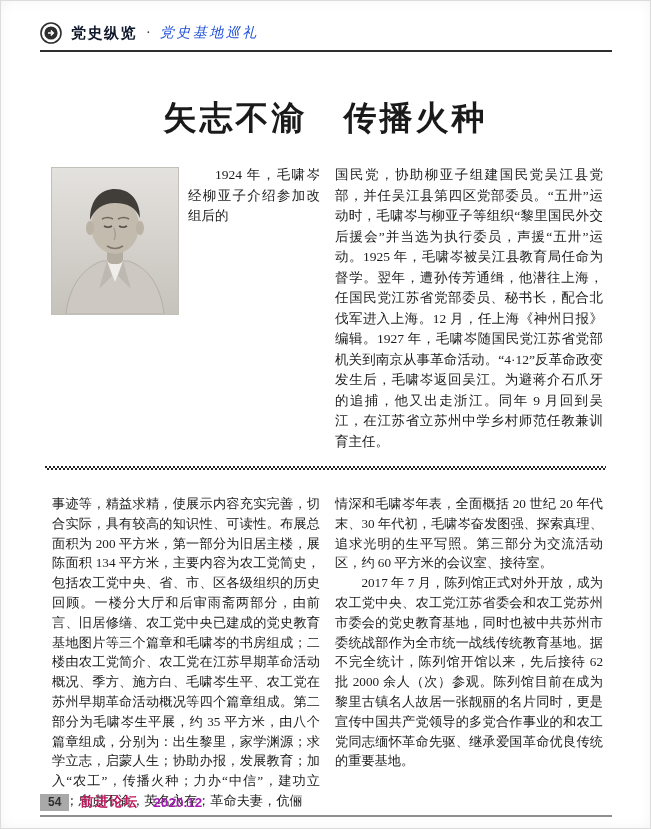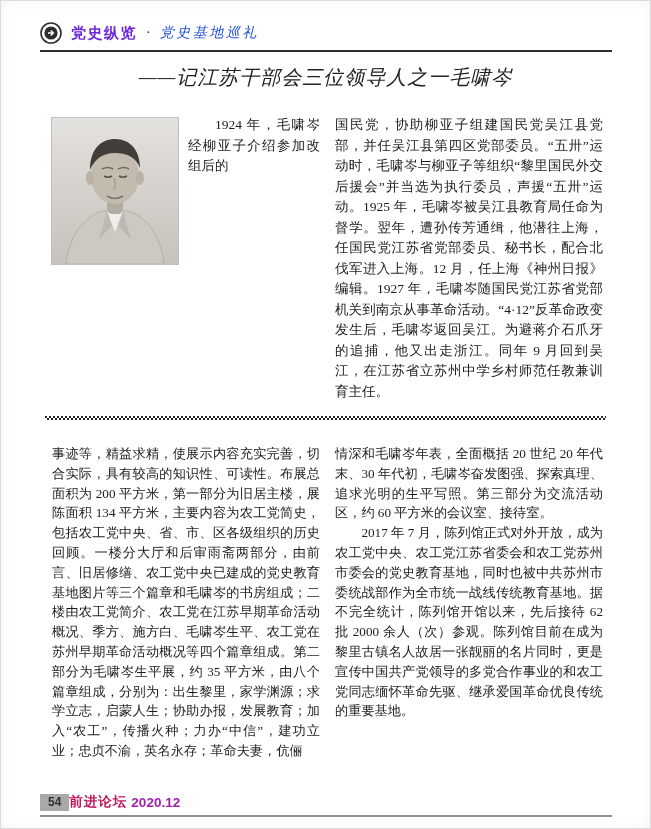--- a/index.html
+++ b/index.html
@@ -7,21 +7,21 @@
     width:651px;height:829px;background:#ffffff;position:relative;
     box-sizing:border-box;overflow:hidden;
     box-shadow:inset 0 0 0 1px #dcdcdc, inset 0 0 14px rgba(0,0,0,.05);
     font-family:"Liberation Serif","DejaVu Serif",serif;color:#1c1c1c;
   }
   
   .header{
     margin:22px 39px 0 40px;display:flex;align-items:center;gap:9px;
     padding-bottom:6px;border-bottom:2px solid #2e2e2e;
   }
-  .header .brand{font-family:"Liberation Sans","DejaVu Sans",sans-serif;font-weight:bold;font-size:15px;letter-spacing:1.5px;color:#6d28d9;}
+  .header .brand{font-family:"Liberation Sans","DejaVu Sans",sans-serif;font-weight:bold;font-size:15px;letter-spacing:1.5px;color:#0f172a;}
   .header .dot{font-size:14px;color:#333;}
   .header .column-name{font-style:italic;font-size:14px;letter-spacing:2.5px;color:#1d4ed8;}
   
   .title{
     margin-top:44px;text-align:center;
     font-family:"Liberation Sans","DejaVu Sans",sans-serif;font-weight:bold;
     font-size:33px;letter-spacing:3px;color:#1a1a1a;
   }
   .subtitle{
     margin-top:12px;text-align:center;font-style:italic;
@@ -43,21 +43,21 @@
     background-image:
       repeating-linear-gradient(90deg,#262626 0 2px,transparent 2px 4px),
       repeating-linear-gradient(90deg,transparent 0 2px,#262626 2px 4px);
     background-size:100% 2px,100% 2px;
     background-position:0 0,0 2px;
     background-repeat:no-repeat;
   }
   
   .footer{
     position:absolute;left:40px;right:39px;bottom:12px;
-    display:flex;align-items:center;
+    display:flex;align-items:center;gap:11px;
     border-bottom:2px solid #8f8f8f;padding-bottom:4px;
   }
   .page-badge{
     background:#a9a9a9;color:#2f2f2f;font-weight:bold;
     font-family:"Liberation Sans","DejaVu Sans",sans-serif;
     font-size:12px;line-height:15px;padding:1px 8px;
   }
   .journal{font-family:"Liberation Sans","DejaVu Sans",sans-serif;font-weight:bold;font-size:13.5px;letter-spacing:1px;color:#be185d;}
   .issue{font-family:"Liberation Sans","DejaVu Sans",sans-serif;font-weight:bold;font-size:13.5px;color:#a21caf;margin-left:4px;}
 </style>
@@ -72,21 +72,21 @@
         <circle cx="11" cy="11" r="10" fill="none" stroke="#2e2e2e" stroke-width="1.6"></circle>
         <circle cx="11" cy="11" r="6.6" fill="#2e2e2e"></circle>
         <path d="M8 11h5.2M10.8 8.4 13.4 11 10.8 13.6" stroke="#ffffff" stroke-width="1.4" fill="none"></path>
       </svg>
     </span>
     <span class="brand">党史纵览</span>
     <span class="dot">·</span>
     <span class="column-name">党史基地巡礼</span>
   </div>
 
-  <div class="subtitle">——记江苏干部会三位领导人之一毛啸岑</div>
+  <div class="title">矢志不渝　传播火种</div>
 
   <div class="cols cols-upper">
     <div class="col">
       <span class="photo">
         <svg viewBox="0 0 126 146" width="126" height="146" aria-hidden="true">
           <defs>
             <linearGradient id="pbg" x1="0" y1="0" x2="0" y2="1">
               <stop offset="0" stop-color="#e4e2de"></stop>
                 <stop offset="1" stop-color="#c6c2bc"></stop>
             </linearGradient>

